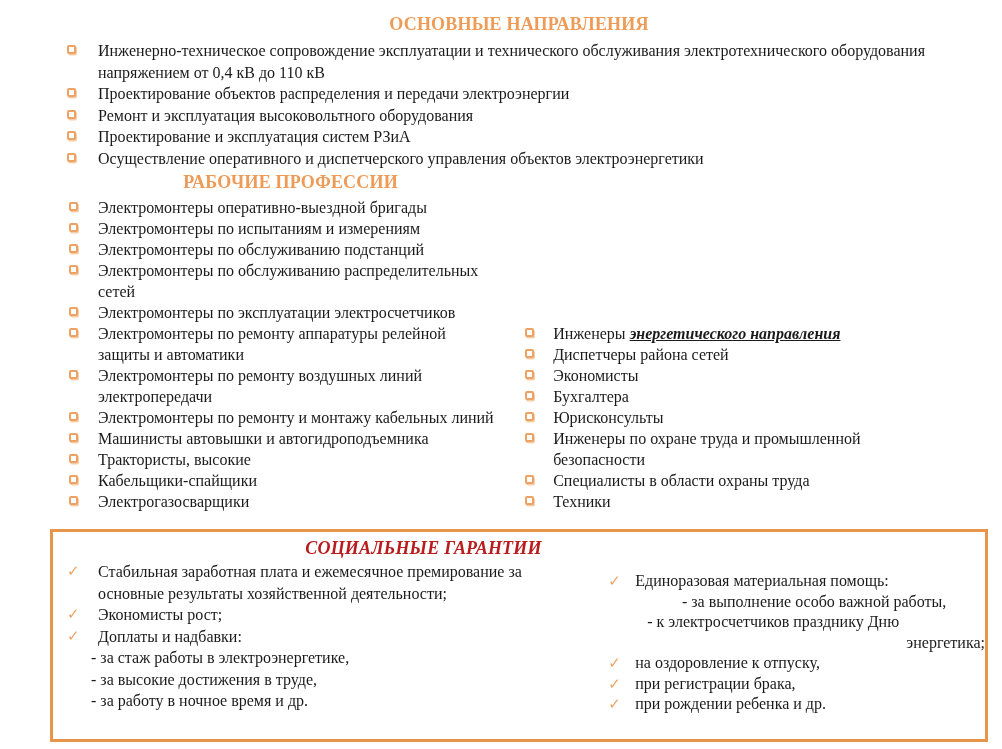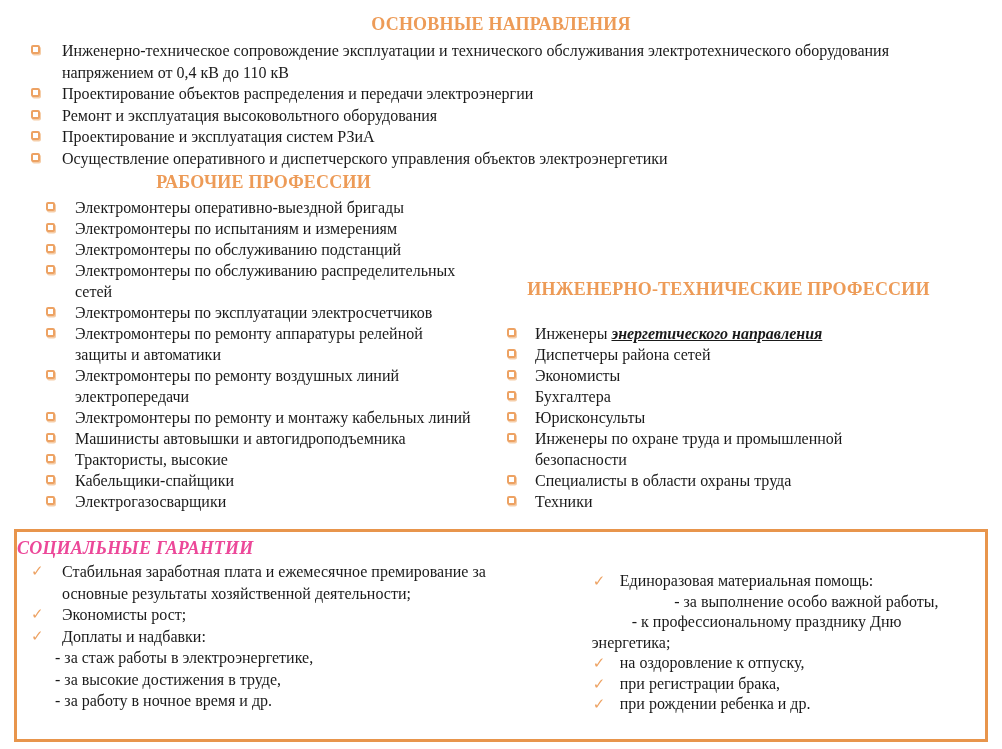--- a/index.html
+++ b/index.html
@@ -5,20 +5,21 @@
   * { box-sizing: border-box; }
   body { margin: 0; background: #ffffff; font-family: "Liberation Serif", "DejaVu Serif", serif; }
   .page {
     position: relative;
     width: 1002px;
     height: 749px;
     background: #ffffff;
     color: #1a1a1a;
     font-size: 16px;
     overflow: hidden;
+    padding-left: 36px;
   }
   h1, h2 {
     color: #ED9B57;
     font-size: 18px;
     font-weight: bold;
     line-height: 20px;
     margin: 0;
     text-align: center;
     letter-spacing: 0.2px;
   }
@@ -36,63 +37,63 @@
   }
   .main-list { margin-top: 6px; line-height: 21.5px; }
   .main-list li { padding-left: 62px; width: 960px; }
   .main-list .sq { left: 31px; }
 
   .two-col { display: flex; margin-top: 3px; align-items: flex-end; }
   .col-left { width: 497px; }
   .col-right { width: 505px; }
   .col-left h2 { padding-left: 30px; }
   .col-right h2 { padding-right: 42px; }
-  .col-left .sq-list { margin-top: 5px; line-height: 21px; margin-left: 13px; }
+  .col-left .sq-list { margin-top: 5px; line-height: 21px; }
   .col-left .sq-list li { padding-left: 62px; }
   .col-left .sq { left: 33px; }
   .col-right .sq-list { margin-top: 24px; line-height: 21px; }
   .col-right .sq-list li { padding-left: 38px; }
   .col-right .sq { left: 10px; }
 
   .emph { font-weight: bold; font-style: italic; text-decoration: underline; }
 
   .guar-box {
     margin: 17px 14px 0 14px;
     border: 3px solid #E8954C;
     height: 213px;
   }
   .guar-title {
-    color: #ec4899;
+    color: #b91c1c;
     font-weight: bold;
     font-style: italic;
     font-size: 18px;
     line-height: 20px;
     width: 79.5%;
-    text-align: left;
+    text-align: center;
     margin-top: 6px;
     letter-spacing: 0.2px;
   }
   .guar-cols { display: flex; margin-top: 3px; }
   .guar-left { width: 57%; line-height: 21.5px; }
   .guar-right { width: 43%; line-height: 20.5px; margin-top: 10px; }
   .g-item, .gr-item { position: relative; white-space: pre-line; }
   .g-item { padding-left: 45px; }
   .g-item .chk, .gr-item .chk {
     position: absolute;
     color: #EDA263;
     font-size: 15px;
     top: 0;
   }
   .g-item .chk { left: 14px; }
   .g-sub { padding-left: 38px; }
   .gr-item { padding-left: 51px; }
   .gr-item .chk { left: 24px; }
   .gr-sub { padding-left: 59px; text-align: center; }
   .gr-sub2 { padding-left: 63px; }
-  .gr-outdent { padding-left: 23px; }
+  .gr-outdent { padding-left: 23px; text-align: right; }
 </style>
 </head>
 <body>
 
 <div class="page">
 
   <section class="sec-main">
     <h1>ОСНОВНЫЕ НАПРАВЛЕНИЯ</h1>
     <ul class="sq-list main-list">
       <li><span class="sq"></span><span>Инженерно-техническое сопровождение эксплуатации и технического обслуживания электротехнического оборудования
@@ -121,21 +122,20 @@
 электропередачи</span></li>
         <li><span class="sq"></span><span>Электромонтеры по ремонту и монтажу кабельных линий</span></li>
         <li><span class="sq"></span><span>Машинисты автовышки и автогидроподъемника</span></li>
         <li><span class="sq"></span><span>Трактористы, высокие</span></li>
         <li><span class="sq"></span><span>Кабельщики-спайщики</span></li>
         <li><span class="sq"></span><span>Электрогазосварщики</span></li>
       </ul>
     </section>
 
     <section class="col-right">
-      <h2>ИНЖЕНЕРНО-ТЕХНИЧЕСКИЕ ПРОФЕССИИ</h2>
       <ul class="sq-list">
         <li><span class="sq"></span><span><span>Инженеры </span><span class="emph">энергетического направления</span></span></li>
         <li><span class="sq"></span><span>Диспетчеры района сетей</span></li>
         <li><span class="sq"></span><span>Экономисты</span></li>
         <li><span class="sq"></span><span>Бухгалтера</span></li>
         <li><span class="sq"></span><span>Юрисконсульты</span></li>
         <li><span class="sq"></span><span>Инженеры по охране труда и промышленной
 безопасности</span></li>
         <li><span class="sq"></span><span>Специалисты в области охраны труда</span></li>
         <li><span class="sq"></span><span>Техники</span></li>
@@ -153,21 +153,21 @@
         <div class="g-item"><span class="chk">✓</span><span>Экономисты рост;</span></div>
         <div class="g-item"><span class="chk">✓</span><span>Доплаты и надбавки:</span></div>
         <div class="g-sub">- за стаж работы в электроэнергетике,</div>
         <div class="g-sub">- за высокие достижения в труде,</div>
         <div class="g-sub">- за работу в ночное время и др.</div>
       </div>
 
       <div class="guar-right">
         <div class="gr-item"><span class="chk">✓</span><span>Единоразовая материальная помощь:</span></div>
         <div class="gr-sub">- за выполнение особо важной работы,</div>
-        <div class="gr-sub2">- к профессиональному празднику Дню</div>
+        <div class="gr-sub2">- к электросчетчиков празднику Дню</div>
         <div class="gr-outdent">энергетика;</div>
         <div class="gr-item"><span class="chk">✓</span><span>на оздоровление к отпуску,</span></div>
         <div class="gr-item"><span class="chk">✓</span><span>при регистрации брака,</span></div>
         <div class="gr-item"><span class="chk">✓</span><span>при рождении ребенка и др.</span></div>
       </div>
 
     </div>
   </div>
 
 </div>

